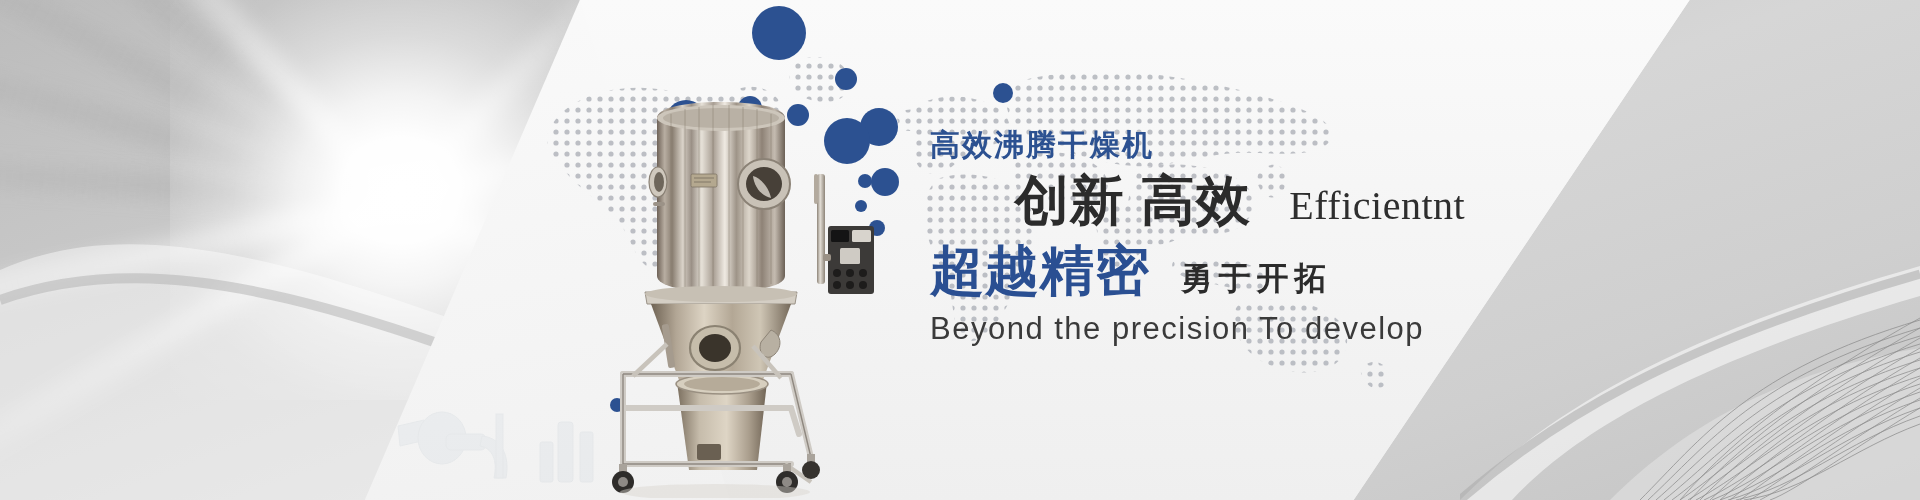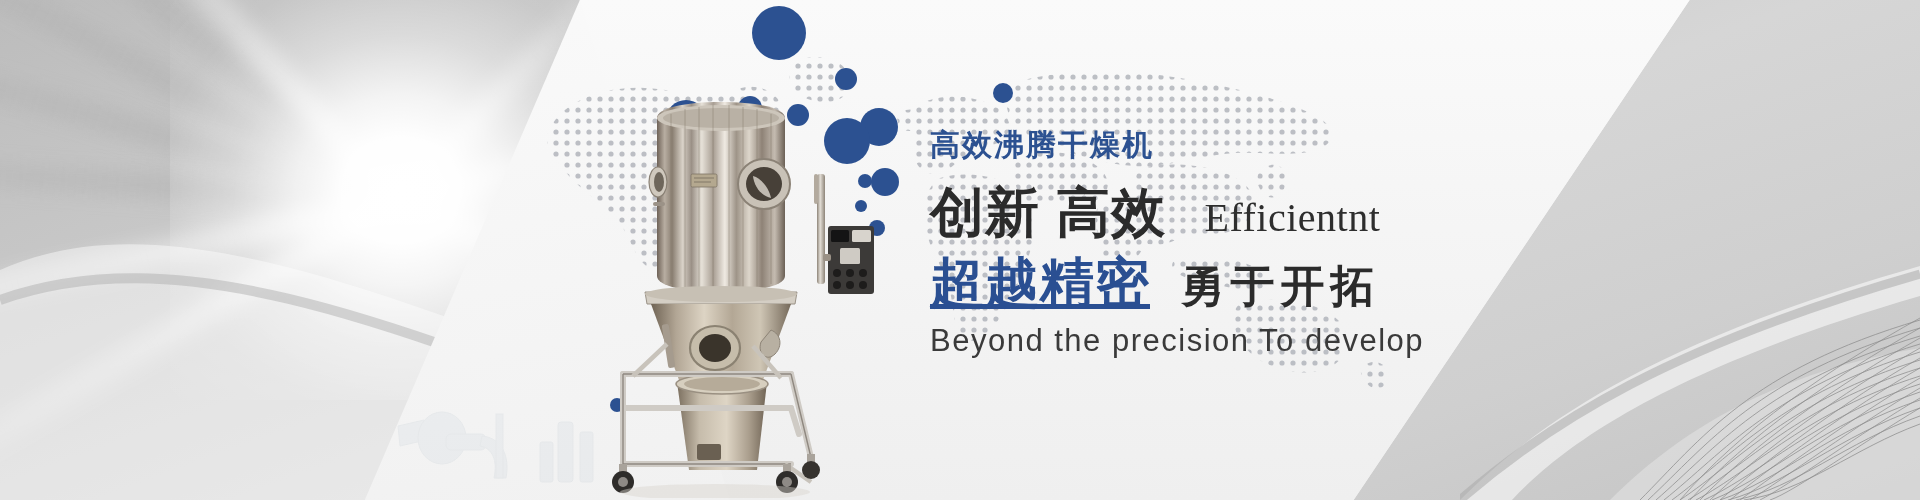--- a/index.html
+++ b/index.html
@@ -119,23 +119,24 @@
   }
   .line-sub {
     color: #2c5191;
     font-size: 30px;
     font-weight: 700;
     letter-spacing: 2px;
     line-height: 1.1;
     white-space: nowrap;
   }
   .line-big-1 {
-    margin-top: 24px;
+    margin-top: 12px;
     white-space: nowrap;
     line-height: 1;
+    text-align: center;
   }
   .big-dark {
     color: #2b2b2b;
     font-size: 54px;
     font-weight: 900;
     letter-spacing: 1px;
     vertical-align: baseline;
   }
   .eff {
     color: #2e2e2e;
@@ -149,25 +150,24 @@
   .line-big-2 {
     margin-top: 16px;
     white-space: nowrap;
     line-height: 1;
   }
   .big-blue {
     color: #2a4f92;
     font-size: 54px;
     font-weight: 900;
     letter-spacing: 1px;
-    text-decoration: underline;
   }
   .big-dark2 {
     color: #2b2b2b;
-    font-size: 44px;
+    font-size: 32px;
     font-weight: 700;
     letter-spacing: 6px;
     margin-left: 26px;
   }
   .line-en {
     margin-top: 14px;
     color: #3a3a3a;
     font-size: 31px;
     font-weight: 400;
     letter-spacing: 1.5px;

